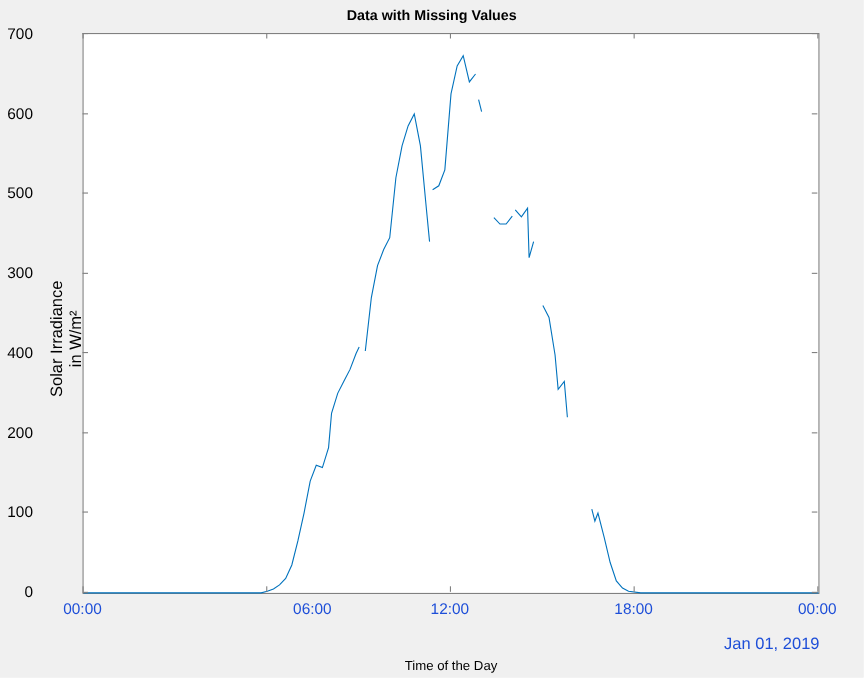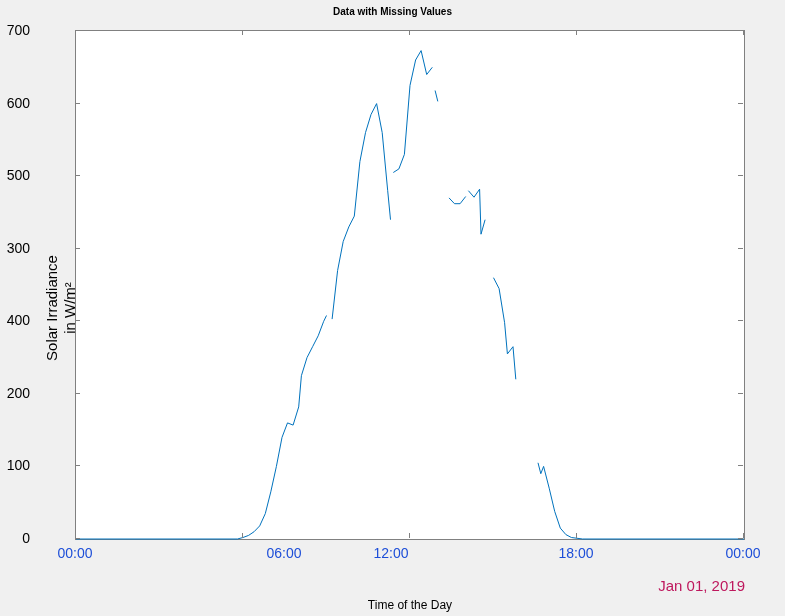--- a/index.html
+++ b/index.html
@@ -29,21 +29,21 @@
     border: 1px solid #808080;
     box-sizing: border-box;
   }
   .title {
     position: absolute;
     top: 6px;
     left: 0;
     width: 785px;
     text-align: center;
     font-weight: bold;
-    font-size: 10px;
+    font-size: 13px;
     color: #000;
   }
   .ylabel {
     position: absolute;
     left: 8px;
     top: 50%;
     transform: translateY(-50%) rotate(-90deg);
     transform-origin: center;
     font-size: 15px;
     color: #000;
@@ -58,21 +58,21 @@
     width: 670px;
     text-align: center;
     font-size: 12px;
     color: #000;
   }
   .date-label {
     position: absolute;
     right: 40px;
     bottom: 22px;
     font-size: 15px;
-    color: #be185d;
+    color: #1d4ed8;
   }
   .ytick {
     position: absolute;
     right: 755px;
     font-size: 14px;
     color: #000;
     text-align: right;
     width: 50px;
     transform: translateY(-50%);
   }
@@ -156,21 +156,21 @@
       <div class="tick-mark-y" style="left: 738px; top: 30px;"></div>
     </div>
 
   <div id="xtick-holder">
       <div class="xtick" style="left: 75px;">00:00</div>
       <div class="tick-mark-x" style="left: 75px; top: 533px;"></div>
       <div class="tick-mark-x" style="left: 75px; top: 30px;"></div>
       <div class="xtick" style="left: 260px; margin-left: 24px;">06:00</div>
       <div class="tick-mark-x" style="left: 242px; top: 533px;"></div>
       <div class="tick-mark-x" style="left: 242px; top: 30px;"></div>
-      <div class="xtick" style="left: 391px;">12:00</div>
+      <div class="xtick" style="left: 409px;">12:00</div>
       <div class="tick-mark-x" style="left: 409px; top: 533px;"></div>
       <div class="tick-mark-x" style="left: 409px; top: 30px;"></div>
       <div class="xtick" style="left: 576px;">18:00</div>
       <div class="tick-mark-x" style="left: 576px; top: 533px;"></div>
       <div class="tick-mark-x" style="left: 576px; top: 30px;"></div>
       <div class="xtick" style="left: 743px;">00:00</div>
       <div class="tick-mark-x" style="left: 743px; top: 533px;"></div>
       <div class="tick-mark-x" style="left: 743px; top: 30px;"></div>
     </div>
 

